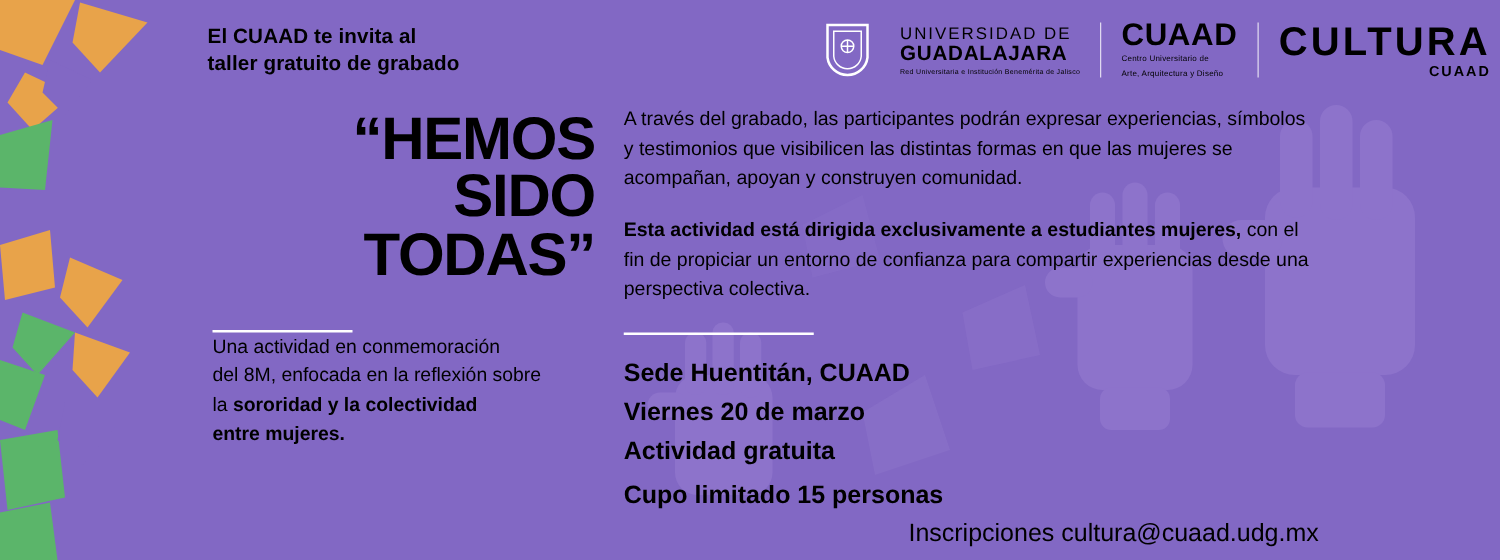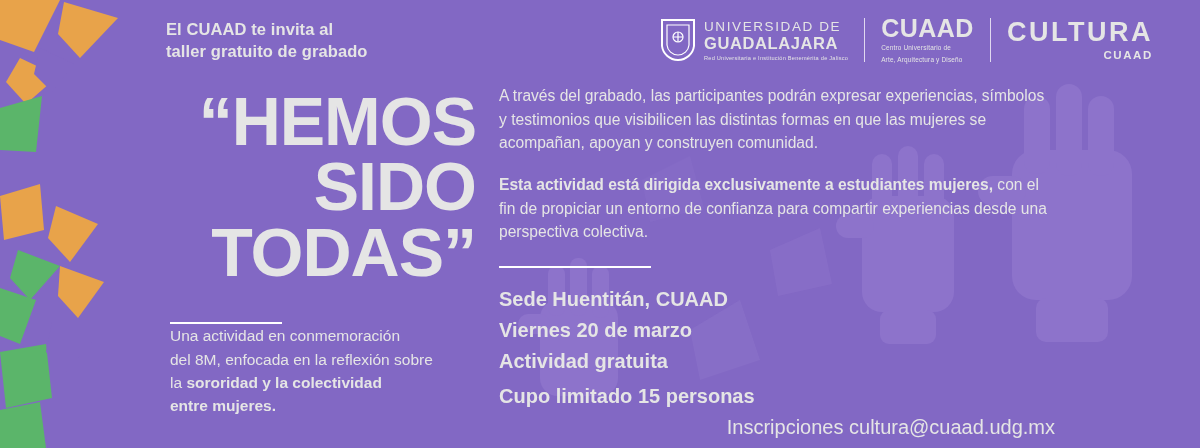--- a/index.html
+++ b/index.html
@@ -7,21 +7,21 @@
     padding: 0;
     background: #7e63c0;
   }
   .banner {
     position: relative;
     width: 1200px;
     height: 448px;
     background: #8268c4;
     overflow: hidden;
     font-family: "Liberation Sans", sans-serif;
-    color: #e5e5e5;
+    color: #000000;
   }
 
   
   .bg-fists {
     position: absolute;
     inset: 0;
     pointer-events: none;
   }
 
   
@@ -34,21 +34,21 @@
   .kicker {
     font-size: 16.5px;
     font-weight: bold;
     line-height: 1.35;
     letter-spacing: .1px;
   }
   .headline {
     margin-top: 26px;
     text-align: right;
     font-weight: bold;
-    font-size: 68px;
+    font-size: 48px;
     line-height: 0.97;
     letter-spacing: -1px;
     width: 310px;
   }
   .rule {
     width: 112px;
     height: 2px;
     background: #ffffff;
     margin-top: 36px;
     margin-left: 4px;
@@ -66,21 +66,21 @@
     position: absolute;
     left: 660px;
     top: 16px;
     display: flex;
     align-items: center;
     gap: 16px;
   }
   .udg-logo {
     display: flex;
     align-items: center;
-    gap: 8px;
+    gap: 24px;
   }
   .udg-crest {
     width: 36px;
     height: 44px;
   }
   .udg-text .l1 {
     font-size: 13.5px;
     letter-spacing: 1.6px;
     line-height: 1.12;
   }
@@ -109,21 +109,21 @@
   .cuaad-logo .c2 {
     font-size: 6.4px;
     line-height: 1.35;
     margin-top: 3px;
     letter-spacing: .2px;
   }
   .cultura-logo {
     text-align: right;
   }
   .cultura-logo .k1 {
-    font-size: 27px;
+    font-size: 32px;
     font-weight: bold;
     letter-spacing: 2.5px;
     line-height: 1;
   }
   .cultura-logo .k2 {
     font-size: 11.5px;
     font-weight: bold;
     letter-spacing: 1.6px;
     margin-top: 3px;
   }

